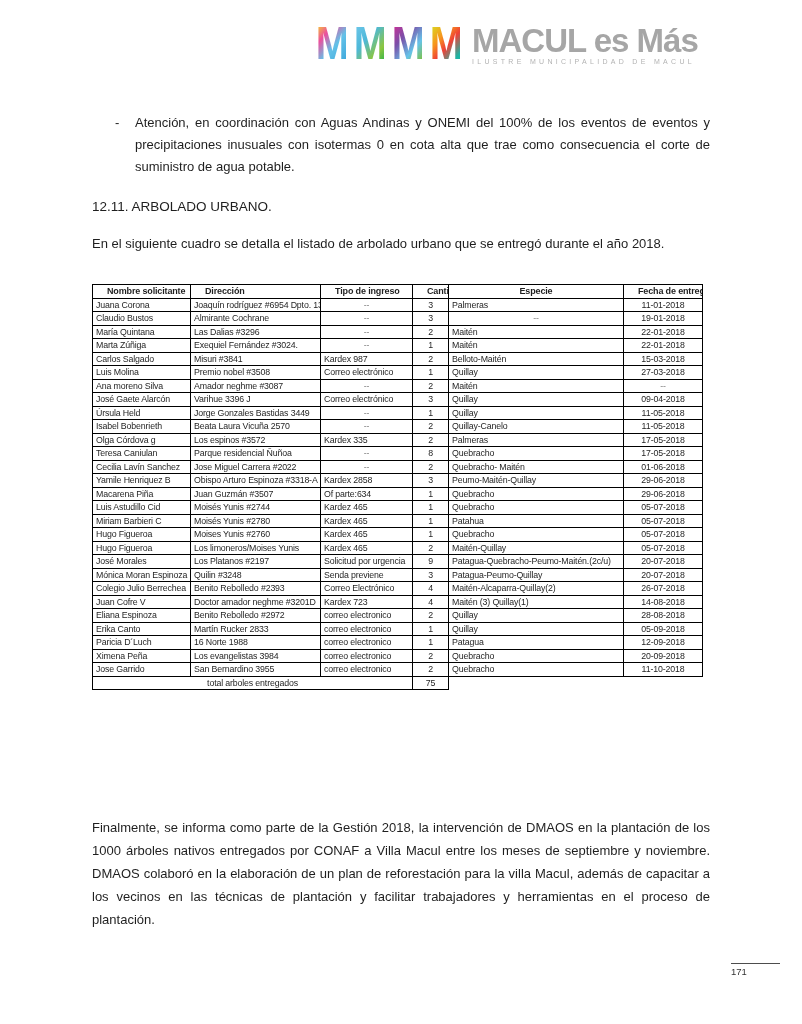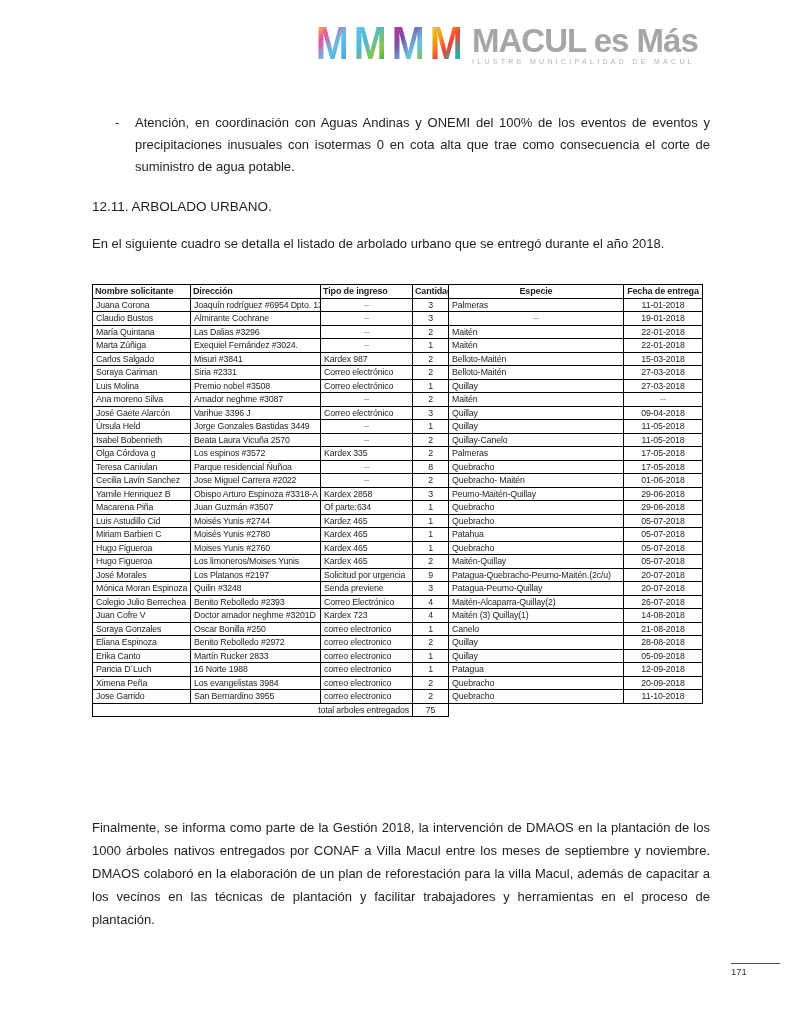--- a/index.html
+++ b/index.html
@@ -33,25 +33,25 @@
   .bullet-text { width:575px; text-align:justify; font-size:13px; line-height:22px; }
   .heading { position:absolute; top:199px; left:92px; width:618px; font-size:13.5px; font-weight:normal; }
   .intro { position:absolute; top:233px; left:92px; width:618px; text-align:justify; font-size:13px; line-height:22px; }
   .closing { position:absolute; top:816px; left:92px; width:618px; text-align:justify; font-size:13px; line-height:23px; }
   
   .tbl-wrap { position:absolute; top:284px; left:92px; }
   table { border-collapse:collapse; table-layout:fixed; width:610px;
           font-size:8.8px; letter-spacing:-0.15px; }
   td, th { border:1px solid #000; padding:1px 3px; height:12.3px;
            line-height:10.5px; overflow:hidden; white-space:nowrap; vertical-align:middle; }
-  th { font-weight:bold; font-size:9px; padding:1px 2px; }
+  th { font-weight:bold; font-size:9px; padding:1px 14px; }
   .l { text-align:left; }
   .c { text-align:center; }
   .dash { color:#808080; }
-  .total-label { text-align:right;margin-left:23px; }
+  .total-label { text-align:center;margin-left:23px; }
   .noborder { border:none; }
   
   .footer { position:absolute; top:963px; left:731px; width:49px;
             border-top:1.5px solid #4d4d4d; text-align:left;
             font-size:9.5px; color:#333; padding-top:2px; }
 </style>
 </head>
 <body>
 
 <div class="logo">
@@ -131,28 +131,20 @@
         </tr>
         <tr>
           <td class="l">Carlos Salgado</td>
           <td class="l">Misuri #3841</td>
           <td class="l">Kardex 987</td>
           <td class="c">2</td>
           <td class="l">Belloto-Maitén</td>
           <td class="c">15-03-2018</td>
         </tr>
         <tr>
-          <td class="l">Soraya Cariman</td>
-          <td class="l">Siria #2331</td>
-          <td class="l">Correo electrónico</td>
-          <td class="c">2</td>
-          <td class="l">Belloto-Maitén</td>
-          <td class="c">27-03-2018</td>
-        </tr>
-        <tr>
           <td class="l">Luis Molina</td>
           <td class="l">Premio nobel #3508</td>
           <td class="l">Correo electrónico</td>
           <td class="c">1</td>
           <td class="l">Quillay</td>
           <td class="c">27-03-2018</td>
         </tr>
         <tr>
           <td class="l">Ana moreno Silva</td>
           <td class="l">Amador neghme #3087</td>
@@ -283,28 +275,20 @@
         </tr>
         <tr>
           <td class="l">Juan Cofre V</td>
           <td class="l">Doctor amador neghme #3201D</td>
           <td class="l">Kardex 723</td>
           <td class="c">4</td>
           <td class="l">Maitén (3) Quillay(1)</td>
           <td class="c">14-08-2018</td>
         </tr>
         <tr>
-          <td class="l">Soraya Gonzales</td>
-          <td class="l">Oscar Bonilla #250</td>
-          <td class="l">correo electronico</td>
-          <td class="c">1</td>
-          <td class="l">Canelo</td>
-          <td class="c">21-08-2018</td>
-        </tr>
-        <tr>
           <td class="l">Eliana Espinoza</td>
           <td class="l">Benito Rebolledo #2972</td>
           <td class="l">correo electronico</td>
           <td class="c">2</td>
           <td class="l">Quillay</td>
           <td class="c">28-08-2018</td>
         </tr>
         <tr>
           <td class="l">Erika Canto</td>
           <td class="l">Martín Rucker 2833</td>

